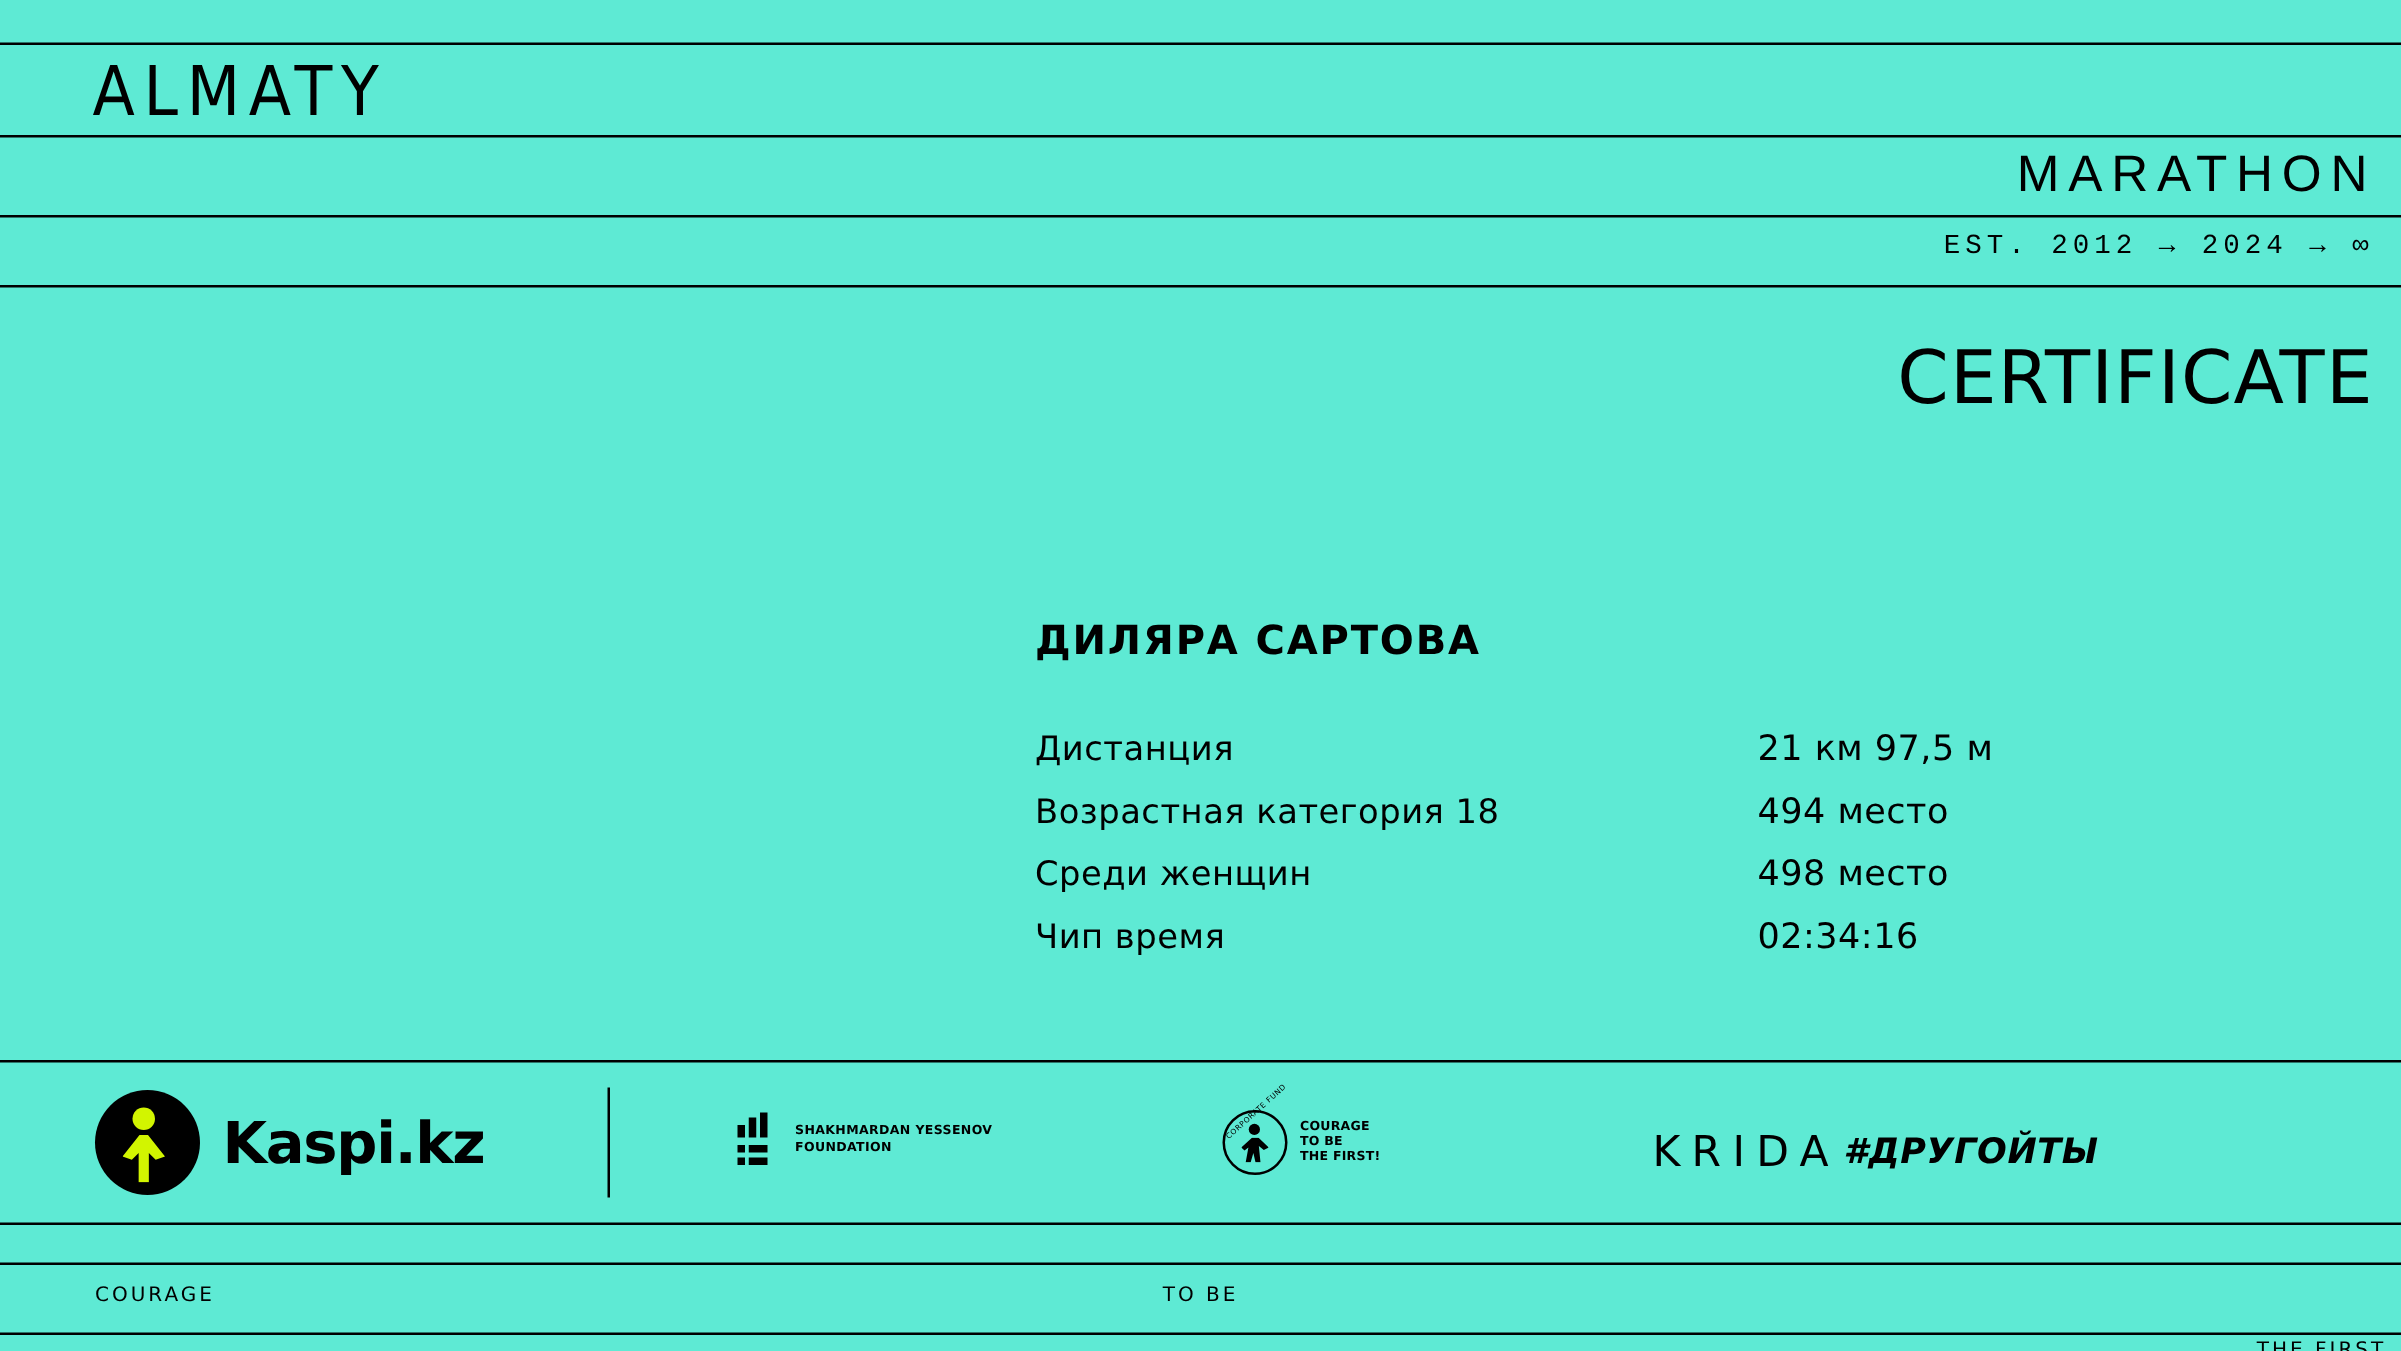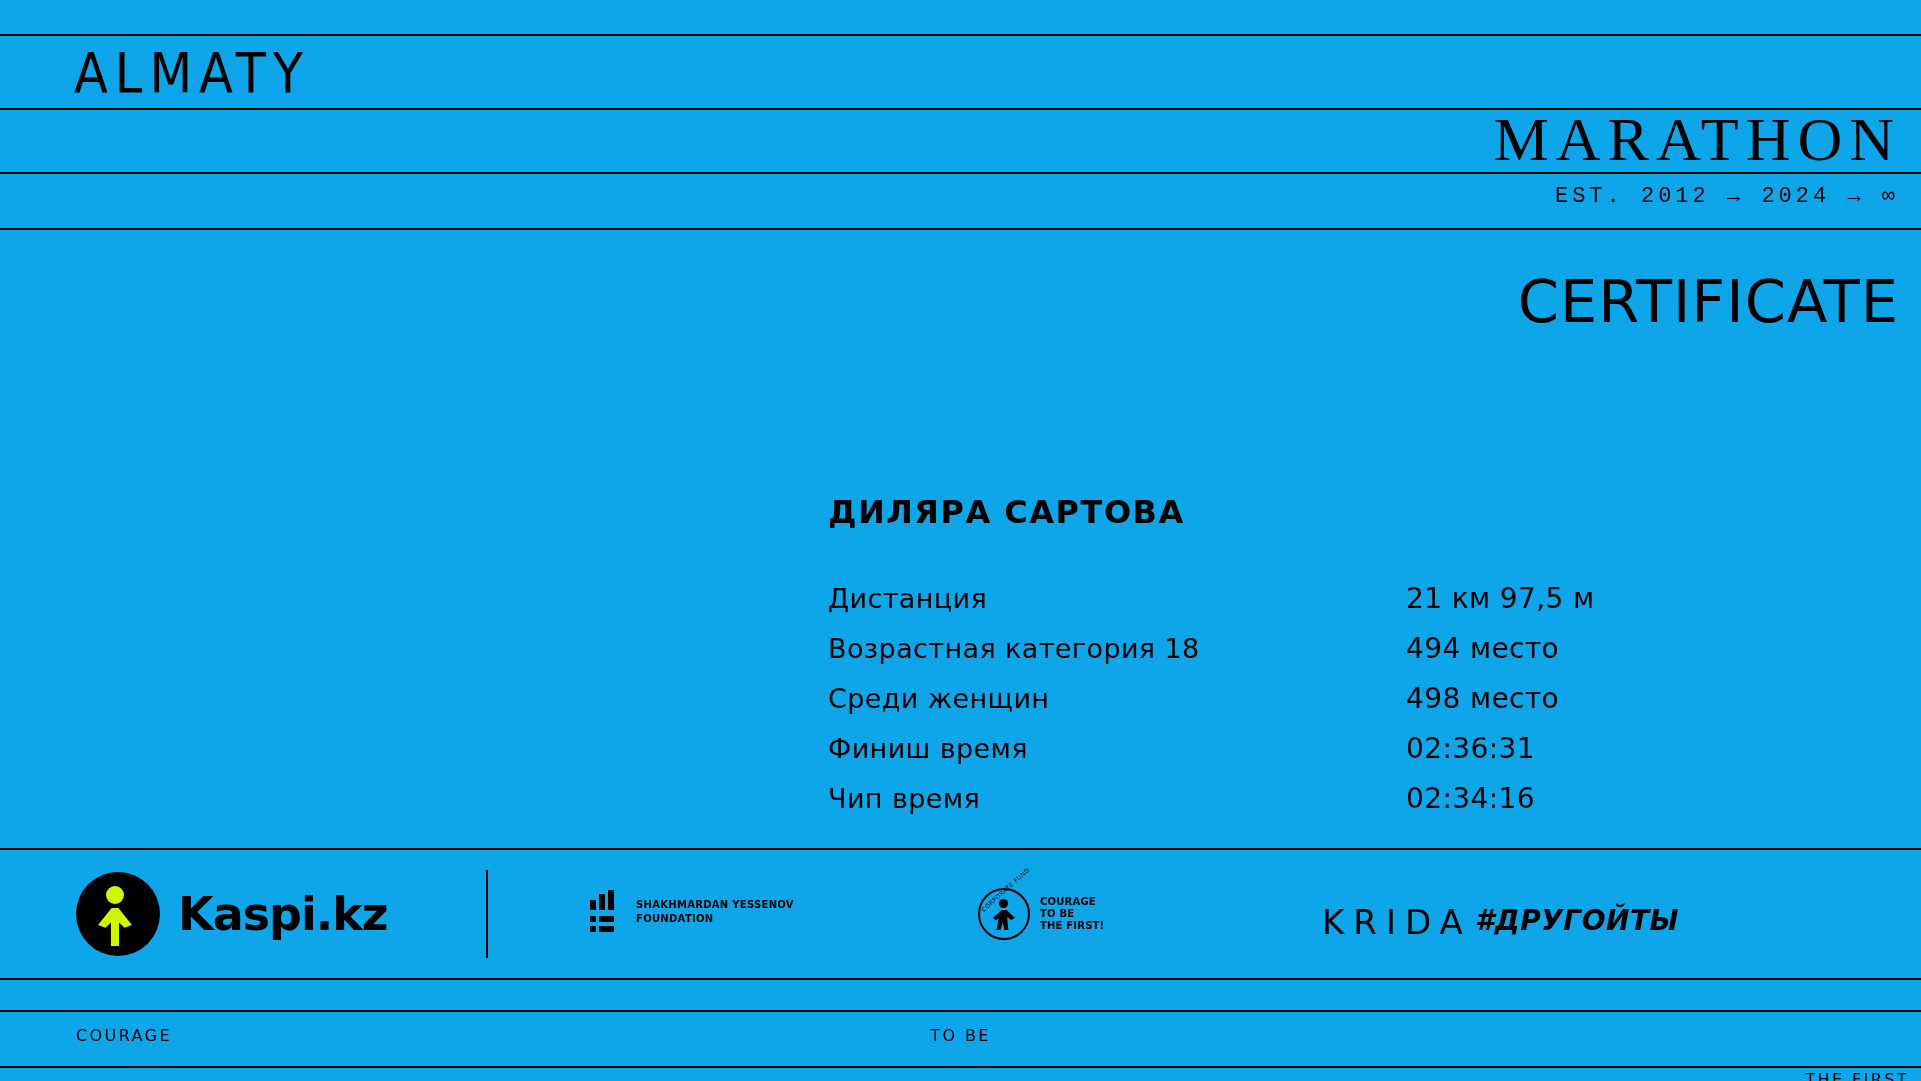--- a/index.html
+++ b/index.html
@@ -12,21 +12,21 @@
     height: 1081px;
     position: relative;
     overflow: hidden;
     font-family: "Liberation Sans", sans-serif;
     color: #000;
   }
 
   .sheet {
     position: absolute;
     inset: 0;
-    background: #0ea5e9;
+    background: #5eead4;
     padding-left: 28px;
   }
 
   
   .rule {
     position: absolute;
     left: 0;
     width: 1921px;
     height: 2px;
     background: #000;
@@ -50,25 +50,25 @@
     font-weight: 400;
     letter-spacing: 7px;
     font-family: "DejaVu Sans", sans-serif;
     font-stretch: condensed;
     white-space: nowrap;
   }
   .hdr-marathon {
     position: absolute;
     right: 20px;
     top: 108px;
-    font-size: 62px;
+    font-size: 41px;
     line-height: 62px;
     font-weight: 400;
     letter-spacing: 7px;
-    font-family: Liberation Serif, serif;
+    font-family: Liberation Sans, sans-serif;
     white-space: nowrap;
   }
   .hdr-est {
     position: absolute;
     right: 22px;
     top: 182px;
     font-size: 22px;
     line-height: 30px;
     letter-spacing: 4px;
     font-family: Liberation Mono, monospace;
@@ -338,24 +338,20 @@
       <div class="res-label">Дистанция</div>
       <div class="res-value">21 км 97,5 м</div>
     </div>
     <div class="res-row">
       <div class="res-label">Возрастная категория 18</div>
       <div class="res-value">494 место</div>
     </div>
     <div class="res-row">
       <div class="res-label">Среди женщин</div>
       <div class="res-value">498 место</div>
-    </div>
-    <div class="res-row">
-      <div class="res-label">Финиш время</div>
-      <div class="res-value">02:36:31</div>
     </div>
     <div class="res-row">
       <div class="res-label">Чип время</div>
       <div class="res-value">02:34:16</div>
     </div>
   </div>
 
   <div class="sponsors">
 
     <div class="sp-kaspi">

